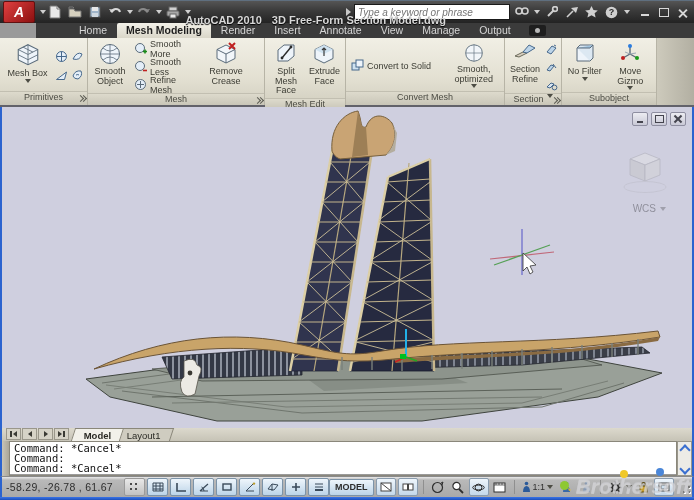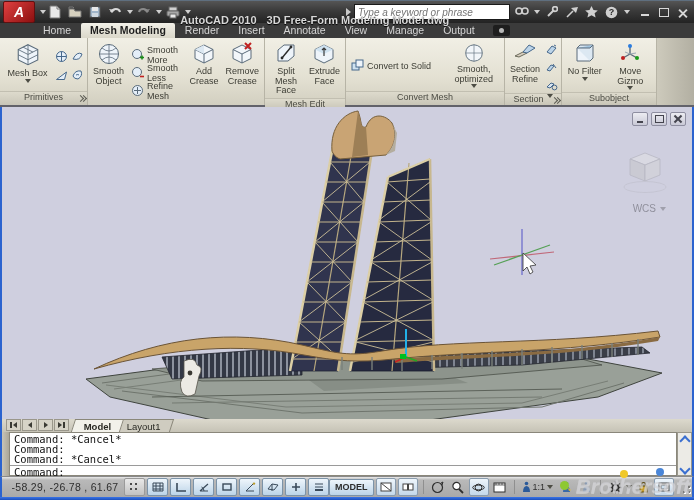--- a/index.html
+++ b/index.html
@@ -25,21 +25,21 @@
   .icbtn{width:17px;height:16px;display:flex;align-items:center;justify-content:center;color:#d8d8d8;font-size:11px;}
   .winbtns{display:flex;align-items:center;gap:2px;margin-left:6px;}
   .wbtn{width:17px;height:14px;display:flex;align-items:center;justify-content:center;border-radius:2px;}
   .glyph-min{width:8px;height:2px;background:#d8d8d8;margin-top:6px;}
   .glyph-max{width:8px;height:7px;border:1px solid #d8d8d8;}
   .glyph-close{position:relative;width:9px;height:9px;}
   .glyph-close:before,.glyph-close:after{content:"";position:absolute;left:4px;top:0;width:2px;height:11px;background:#d8d8d8;}
   .glyph-close:before{transform:rotate(45deg);} .glyph-close:after{transform:rotate(-45deg);}
 
   
-  .tabrow{height:15px;background:#3b3b3b;display:flex;align-items:flex-end;padding-left:34px;gap:1px;}
+  .tabrow{height:15px;background:#3b3b3b;display:flex;align-items:flex-end;padding-left:34px;gap:1px;margin-left:36px;}
   .rtab{font-size:10.5px;color:#d5d5d5;padding:1px 9px 2px 9px;cursor:default;}
   .rtab.active{background:linear-gradient(#f2f0e8,#dad7c9);color:#1e1e1e;border-radius:2px 2px 0 0;font-weight:bold;}
   .tab-extra{width:17px;height:11px;background:#1e1e1e;border-radius:2px;margin:0 0 2px 8px;display:flex;align-items:center;justify-content:center;}
   .tab-extra i{width:5px;height:5px;border-radius:50%;background:#b8b8b8;}
 
   
   .ribbon{height:67px;background:linear-gradient(#f1efe5 0%,#e3e0d2 60%,#d2cfc0 100%);
           display:flex;border-bottom:2px solid #62626a;}
   .panel{border-right:1px solid #b7b4a6;display:flex;flex-direction:column;}
   .panel-body{flex:1;display:flex;align-items:stretch;padding:2px 2px 0 2px;gap:1px;}
@@ -78,36 +78,36 @@
   .tri-l{width:0;height:0;border-top:3px solid transparent;border-bottom:3px solid transparent;border-right:4px solid #3a3a34;}
   .tri-r{width:0;height:0;border-top:3px solid transparent;border-bottom:3px solid transparent;border-left:4px solid #3a3a34;}
   .bar-l{width:1.5px;height:6px;background:#3a3a34;margin-right:1px;}
   .bar-r{width:1.5px;height:6px;background:#3a3a34;margin-left:1px;}
   .ltab{font-size:9.5px;color:#2a2a24;padding:0 10px;height:12px;display:flex;align-items:center;
         transform:skewX(-18deg);border:1px solid #8a8779;border-bottom:none;background:#cfccc0;margin-right:-6px;}
   .ltab>span{transform:skewX(18deg);}
   .ltab.active{background:#f2f1ea;font-weight:bold;z-index:2;}
 
   
-  .cmd{height:44px;background:#7f1d1d;display:flex;border-left:2px solid #2b63cf;border-right:2px solid #2b63cf;}
+  .cmd{height:35px;background:#7f1d1d;display:flex;border-left:2px solid #2b63cf;border-right:2px solid #2b63cf;}
   .cmd-grip{width:7px;background:linear-gradient(90deg,#c8c4b8,#aaa698);border-right:1px solid #8a877b;}
   .cmd-text{flex:1;background:#ffffff;border:1px solid #8a877b;border-left:none;padding:1px 4px;
             font-family:"DejaVu Sans Mono",monospace;font-size:10.5px;line-height:10px;color:#111;display:flex;flex-direction:column;}
   .cmd-line{height:10px;white-space:pre;}
   .cmd-sep{border-top:1px solid #9a9a9a;margin:1px -4px;}
   .cmd-scroll{width:13px;background:#ecebe6;border:1px solid #9a978b;display:flex;flex-direction:column;justify-content:space-between;align-items:center;}
   .sarrow{width:9px;height:9px;position:relative;margin:1px 0;}
   .sarrow:before{content:"";position:absolute;left:1px;width:6px;height:6px;border-left:2px solid #3a6fd0;border-top:2px solid #3a6fd0;}
   .sarrow.up:before{top:3px;transform:rotate(45deg);}
   .sarrow.down:before{top:0;transform:rotate(225deg);}
 
   
   .statusbar{height:20px;background:linear-gradient(#e9e9e9,#b9b9b9 15%,#a9a9a9);display:flex;align-items:center;
              padding:0 4px;border-top:1px solid #8a8a8a;border-left:2px solid #2b63cf;border-right:2px solid #2b63cf;}
-  .coords{font-size:10.5px;color:#2e2e2e;min-width:118px;letter-spacing:.3px;text-align:center;}
+  .coords{font-size:10.5px;color:#2e2e2e;min-width:118px;letter-spacing:.3px;}
   .toggles{display:flex;gap:2px;}
   .tgl{width:19px;height:16px;border:1px solid #7c93a8;border-radius:2px;background:linear-gradient(#eef5fb,#bcd4e8);
        display:flex;align-items:center;justify-content:center;}
   .tgl.off{background:linear-gradient(#e8e8e8,#c2c2c2);border-color:#9a9a9a;}
   .rightbar{margin-left:auto;display:flex;align-items:center;gap:2px;}
   .model-btn{height:15px;border:1px solid #7c93a8;border-radius:2px;background:linear-gradient(#eef5fb,#bcd4e8);
              font-size:9px;font-weight:bold;color:#2e2e2e;display:flex;align-items:center;padding:0 5px;}
   .sbtn{width:18px;height:16px;display:flex;align-items:center;justify-content:center;border-radius:2px;}
   .sbtn.framed{border:1px solid #8a9cae;background:linear-gradient(#eef5fb,#c4d8ea);}
   .ssep{width:1px;height:14px;background:#8f8f8f;margin:0 3px;}
@@ -170,21 +170,21 @@
         <svg width="14" height="13" viewBox="0 0 14 13">
             <rect x="3" y="1" width="8" height="4" fill="#cfcfcf" stroke="#666"></rect>
             <rect x="1" y="5" width="12" height="5" rx="1" fill="#a8a8a8" stroke="#666"></rect>
             <rect x="4" y="8" width="6" height="4" fill="#e8e8e8" stroke="#666"></rect>
           </svg>
       </span>
         <span class="dd"></span>
     </div>
     <div class="title-center">
       <span>AutoCAD 2010</span>
-      <span>3D Free-Form Modeling Model.dwg</span>
+      <span>3D Free-Form Section Model.dwg</span>
     </div>
     <div class="infocenter">
       <span class="ic-arrow"></span>
       <input class="searchbox" placeholder="Type a keyword or phrase" style="">
       <span class="icbtn">
         <svg width="14" height="12" viewBox="0 0 14 12">
             <circle cx="4" cy="5" r="3" fill="none" stroke="#d0d0d0" stroke-width="1.6"></circle>
             <circle cx="10" cy="5" r="3" fill="none" stroke="#d0d0d0" stroke-width="1.6"></circle>
           </svg>
       </span>
@@ -309,36 +309,32 @@
             <span>Smooth Less</span>
           </span>
           <span class="smallbtn">
             <svg class="icn" width="13" height="13" viewBox="0 0 13 13">
                 <circle cx="6.5" cy="6.5" r="5" fill="#e4eef8" stroke="#5a6b7a"></circle>
                 <path d="M3 6.5h7M6.5 3v7" stroke="#5a6b7a"></path>
               </svg>
             <span>Refine Mesh</span>
           </span>
         </div>
-        <div class="bigbtn" style="width:32px">
-          <svg class="icn" width="24" height="24" viewBox="0 0 24 24">
-            <path d="M12 3 21 7.5v9L12 21 3 16.5v-9Z" fill="#f2f6fa" stroke="#5a6b7a"></path>
-            <path d="M3 7.5 12 12 21 7.5M12 12v9" fill="none" stroke="#5a6b7a"></path>
-            <path d="M12 3 3 7.5l9 4.5Z" fill="#dce8f2"></path>
-          </svg>
-          <span class="lbl">Add Crease</span>
-        </div>
         <div class="bigbtn" style="width:38px">
           <svg class="icn" width="24" height="24" viewBox="0 0 24 24">
             <path d="M12 3 21 7.5v9L12 21 3 16.5v-9Z" fill="#f2f6fa" stroke="#5a6b7a"></path>
             <path d="M3 7.5 12 12 21 7.5M12 12v9" fill="none" stroke="#5a6b7a"></path>
             <path d="M15 1l6 6M21 1l-6 6" stroke="#c02020" stroke-width="2"></path>
           </svg>
           <span class="lbl">Remove Crease</span>
         </div>
+      </div>
+      <div class="panel-footer">
+        <span>Mesh</span>
+        <span class="chev2"></span>
       </div>
     </div>
 
     <div class="panel" style="width:80px">
       <div class="panel-body" style="justify-content:center">
         <div class="bigbtn" style="width:40px">
           <svg class="icn" width="24" height="24" viewBox="0 0 24 24">
             <path d="M4 8l6-5h10v11l-6 5H4Z" fill="#eef4fa" stroke="#5a6b7a"></path>
             <path d="M17 5L8 16" stroke="#2a2a2a" stroke-width="1.4"></path>
               <circle cx="17" cy="5" r="1.4" fill="#2a2a2a"></circle>

